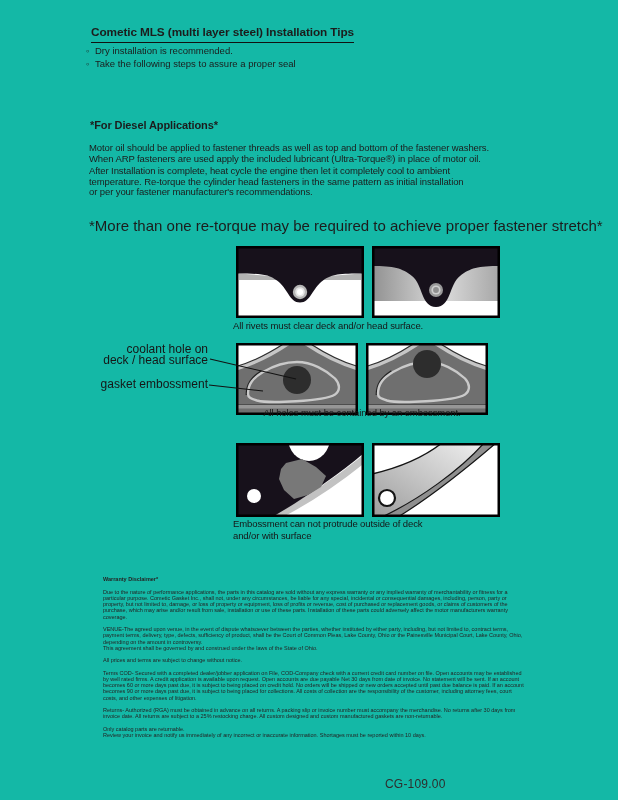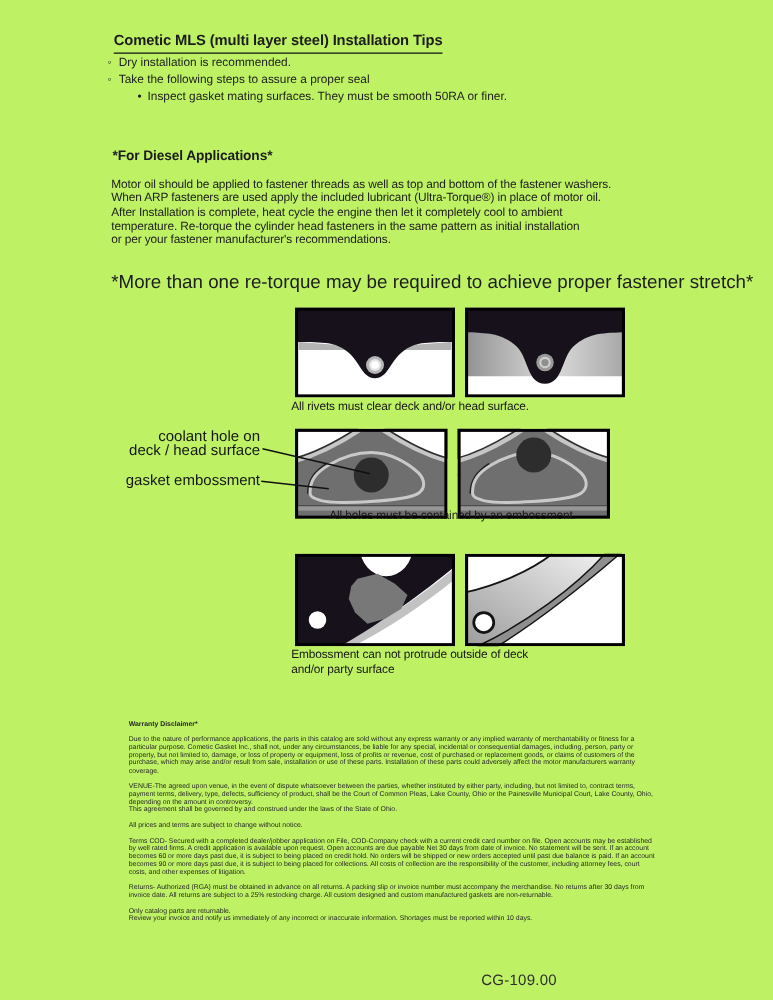--- a/index.html
+++ b/index.html
@@ -1,16 +1,16 @@
 <!DOCTYPE html>
 <html><head>
 <meta charset="utf-8">
 <style>
   html,body{margin:0;padding:0;background:#ffffff;}
-  .page{position:relative;width:618px;height:800px;background:#bef264;overflow:hidden;
+  .page{position:relative;width:618px;height:800px;background:#14b8a6;overflow:hidden;
         font-family:"Liberation Sans","DejaVu Sans",sans-serif;color:#1c1c1c;}
   .abs{position:absolute;}
 
   .title{position:absolute;left:91px;top:25px;font-size:11.8px;font-weight:bold;
          letter-spacing:-0.1px;border-bottom:1.5px solid #111;padding-bottom:2.5px;}
 
   .bullets{position:absolute;left:86px;top:44px;font-size:9.5px;line-height:13.3px;}
   .bullet-row{white-space:nowrap;}
   .bullet-row.sub{padding-left:24px;}
   .marker{display:inline-block;width:9px;}
@@ -44,21 +44,20 @@
 </head>
 <body>
 
 <div class="page">
 
   <div class="title">Cometic MLS (multi layer steel) Installation Tips</div>
 
   <div class="bullets">
     <div class="bullet-row"><span class="marker">◦</span><span>Dry installation is recommended.</span></div>
     <div class="bullet-row"><span class="marker">◦</span><span>Take the following steps to assure a proper seal</span></div>
-    <div class="bullet-row sub"><span class="marker solid">•</span><span>Inspect gasket mating surfaces.  They must be smooth 50RA or finer.</span></div>
   </div>
 
   <div class="h-diesel">*For Diesel Applications*</div>
 
   <div class="para" id="para1">
     <div class="line">Motor oil should be applied to fastener threads as well as top and bottom of the fastener washers.</div>
     <div class="line">When ARP fasteners are used apply the included lubricant (Ultra-Torque®) in place of motor oil.</div>
   </div>
 
   <div class="para" id="para2">
@@ -181,21 +180,21 @@
       <path d="M0,31 C26,25 52,14 70,0 H112 C88,27 48,56 10,74 L0,74 Z" fill="url(#gw3)"></path>
       <path d="M0,31 C26,25 52,14 70,0" stroke="#141414" stroke-width="1.4" fill="none"></path>
       <path d="M112,0 C88,27 48,56 10,74 L26,74 C60,53 96,24 124,0 Z" fill="#8f8f8f" stroke="#141414" stroke-width="1.2"></path>
       <circle cx="15" cy="55" r="8" fill="#ffffff" stroke="#141414" stroke-width="2.2"></circle>
       <rect x="1.25" y="1.25" width="125.5" height="71.5" fill="none" stroke="#000" stroke-width="2.5"></rect>
     </svg>
   </div>
 
   <div class="caption" style="left:233px;top:518px;">
     <div>Embossment can not protrude outside of deck</div>
-    <div>and/or party surface</div>
+    <div>and/or with surface</div>
   </div>
 
   <div class="fineprint">
     <div class="fineprint-inner">
       <p class="fp-head">Warranty Disclaimer*</p>
       <p class="gap">Due to the nature of performance applications, the parts in this catalog are sold without any express warranty or any implied warranty of merchantability or fitness for a particular purpose.  Cometic Gasket Inc., shall not, under any circumstances, be liable for any special, incidental or consequential damages, including, person, party or property, but not limited to, damage, or loss of property or equipment, loss of profits or revenue, cost of purchased or replacement goods, or claims of customers of the purchase, which may arise and/or result from sale, installation or use of these parts.  Installation of these parts could adversely affect the motor manufacturers warranty coverage.</p>
       <p class="gap">VENUE-The agreed upon venue, in the event of dispute whatsoever between the parties, whether instituted by either party, including, but not limited to, contract terms, payment terms, delivery, type, defects, sufficiency of product, shall be the Court of Common Pleas, Lake County, Ohio or the Painesville Municipal Court, Lake County, Ohio, depending on the amount in controversy.</p>
       <p>This agreement shall be governed by and construed under the laws of the State of Ohio.</p>
       <p class="gap">All prices and terms are subject to change without notice.</p>
       <p class="gap">Terms COD- Secured with a completed dealer/jobber application on File, COD-Company check with a current credit card number on file.  Open accounts may be established by well rated firms.  A credit application is available upon request.  Open accounts are due payable Net 30 days from date of invoice.  No statement will be sent.  If an account becomes 60 or more days past due, it is subject to being placed on credit hold.  No orders will be shipped or new orders accepted until past due balance is paid.  If an account becomes 90 or more days past due, it is subject to being placed for collections.  All costs of collection are the responsibility of the customer, including attorney fees, court costs, and other expenses of litigation.</p>

